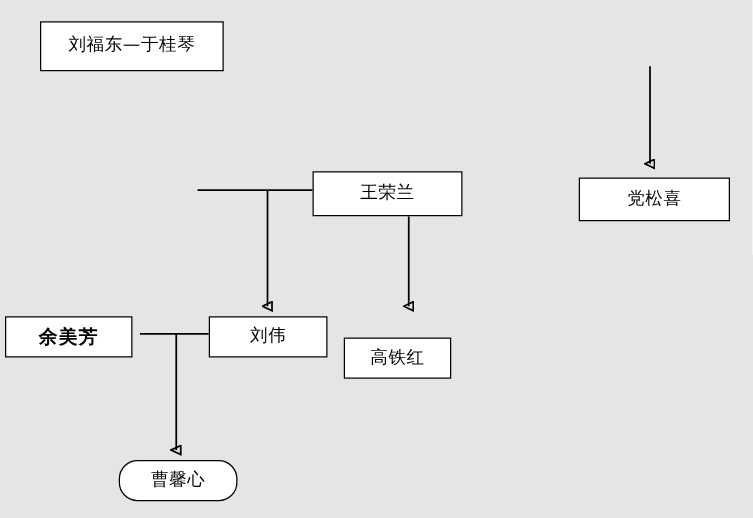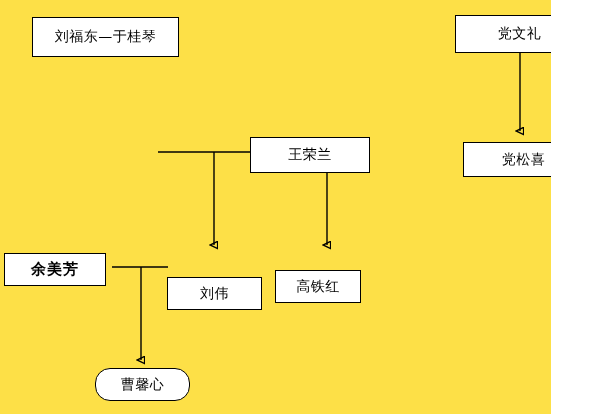--- a/index.html
+++ b/index.html
@@ -6,23 +6,23 @@
   html, body {
     margin: 0;
     padding: 0;
     background: #ffffff;
   }
   body {
     font-family: "DejaVu Sans", "Liberation Sans", sans-serif;
   }
   #diagram {
     position: relative;
-    width: 551px;
+    width: 602px;
     height: 414px;
-    background: #fde047;
+    background: #e5e5e5;
     overflow: hidden;
   }
   .node {
     position: absolute;
     box-sizing: border-box;
     border: 1px solid #000000;
     background: #ffffff;
     display: flex;
     align-items: center;
     justify-content: center;
@@ -79,38 +79,35 @@
     <line x1="112" y1="267" x2="168" y2="267"></line>
 
     <line x1="141" y1="267" x2="141" y2="360" marker-end="url(#arrowhead)"></line>
   </svg>
 
   <div class="node" style="left:32px; top:17px; width:147px; height:40px;">
     <span class="node-text">刘福东—于桂琴</span>
   </div>
 
 
-  <div class="node" style="left:455px; top:15px; width:129px; height:38px;">
-    <span class="node-text">党文礼</span>
-  </div>
 
 
   <div class="node" style="left:250px; top:137px; width:120px; height:36px;text-align:right;">
     <span class="node-text">王荣兰</span>
   </div>
 
   <div class="node" style="left:463px; top:142px; width:121px; height:35px;">
     <span class="node-text">党松喜</span>
   </div>
 
   <div class="node bold" style="left:4px; top:253px; width:102px; height:33px;">
     <span class="node-text">余美芳</span>
   </div>
 
-  <div class="node" style="left:167px; top:253px; width:95px; height:33px;margin-top:24px;">
+  <div class="node" style="left:167px; top:253px; width:95px; height:33px;">
     <span class="node-text">刘伟</span>
   </div>
 
   <div class="node" style="left:275px; top:253px; width:86px; height:33px;margin-top:17px;">
     <span class="node-text">高铁红</span>
   </div>
 
   <div class="node" style="left:95px; top:368px; width:95px; height:33px;border-radius:15px;">
     <span class="node-text">曹馨心</span>
   </div>

